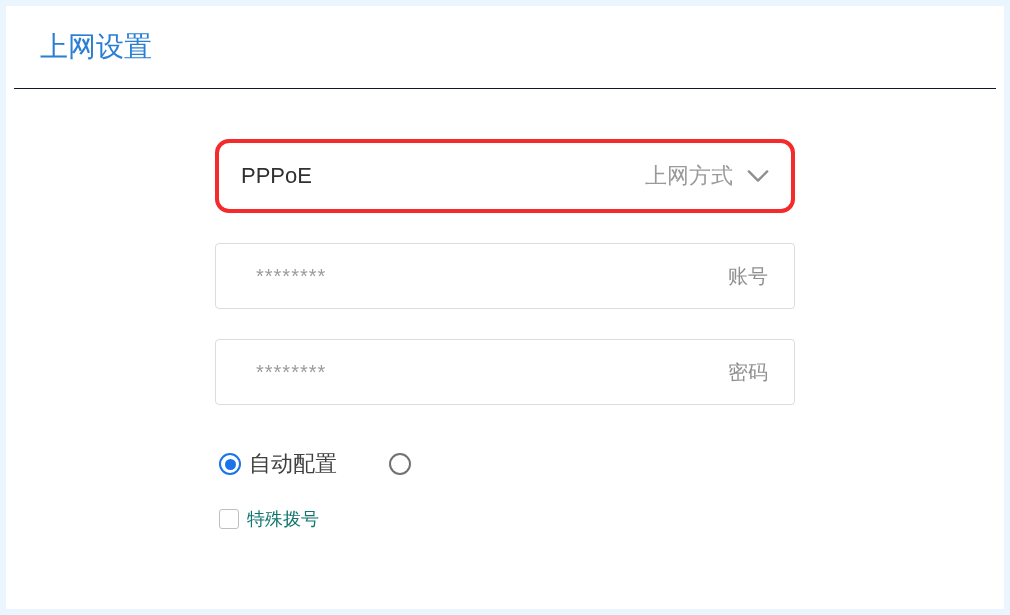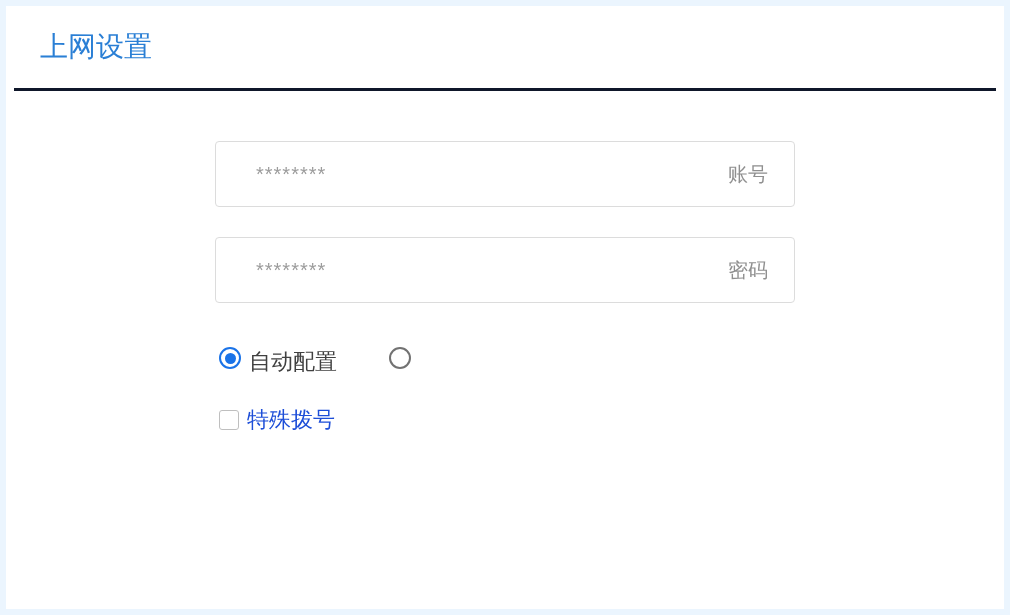--- a/index.html
+++ b/index.html
@@ -18,21 +18,21 @@
       background: #ffffff;
       width: 100%;
       height: 100%;
       padding: 22px 0 0 0;
     }
     .panel-title {
       color: #2a7fd5;
       font-size: 28px;
       font-weight: 400;
       padding: 0 0 22px 26px;
-      border-bottom: 3px solid #0f172a;
+      border-bottom: 1px solid #0f172a;
       margin: 0 8px;
     }
     .form-area {
       padding: 50px 0 0 0;
       display: flex;
       flex-direction: column;
       align-items: center;
     }
     .field-row {
       position: relative;
@@ -90,20 +90,21 @@
     .radio-row {
       width: 580px;
       margin-top: 14px;
       margin-bottom: 28px;
       display: flex;
       gap: 52px;
       padding-left: 4px;
     }
     .radio-item {
       display: flex;
+      align-items: center;
       cursor: pointer;
     }
     .radio-circle {
       width: 22px;
       height: 22px;
       border-radius: 50%;
       border: 2px solid #727272;
       margin-right: 8px;
       display: flex;
       align-items: center;
@@ -132,32 +133,43 @@
     .checkbox-box {
       width: 20px;
       height: 20px;
       border: 1px solid #bfbfbf;
       border-radius: 3px;
       margin-right: 8px;
       background: #ffffff;
       cursor: pointer;
     }
     .checkbox-label {
-      font-size: 22px;
-      color: #1d4ed8;
+      font-size: 18px;
+      color: #0f766e;
     }
   </style>
 </head>
 <body>
 
 <div class="panel">
   <h1 class="panel-title">上网设置</h1>
 
   <div class="form-area">
 
+    <div class="field-row">
+      <div class="select-wrap">
+        <span class="value">PPPoE</span>
+        <span class="label">上网方式</span>
+        <span class="chevron-down">
+          <svg viewBox="0 0 24 14">
+            <path d="M2 2 L12 12 L22 2" stroke="#8f8f8f" stroke-width="2.6" fill="none" stroke-linecap="round" stroke-linejoin="round"></path>
+          </svg>
+        </span>
+      </div>
+    </div>
 
     <div class="field-row">
       <div class="input-wrap">
         <span class="value">********</span>
         <span class="label">账号</span>
       </div>
     </div>
 
     <div class="field-row">
       <div class="input-wrap">

